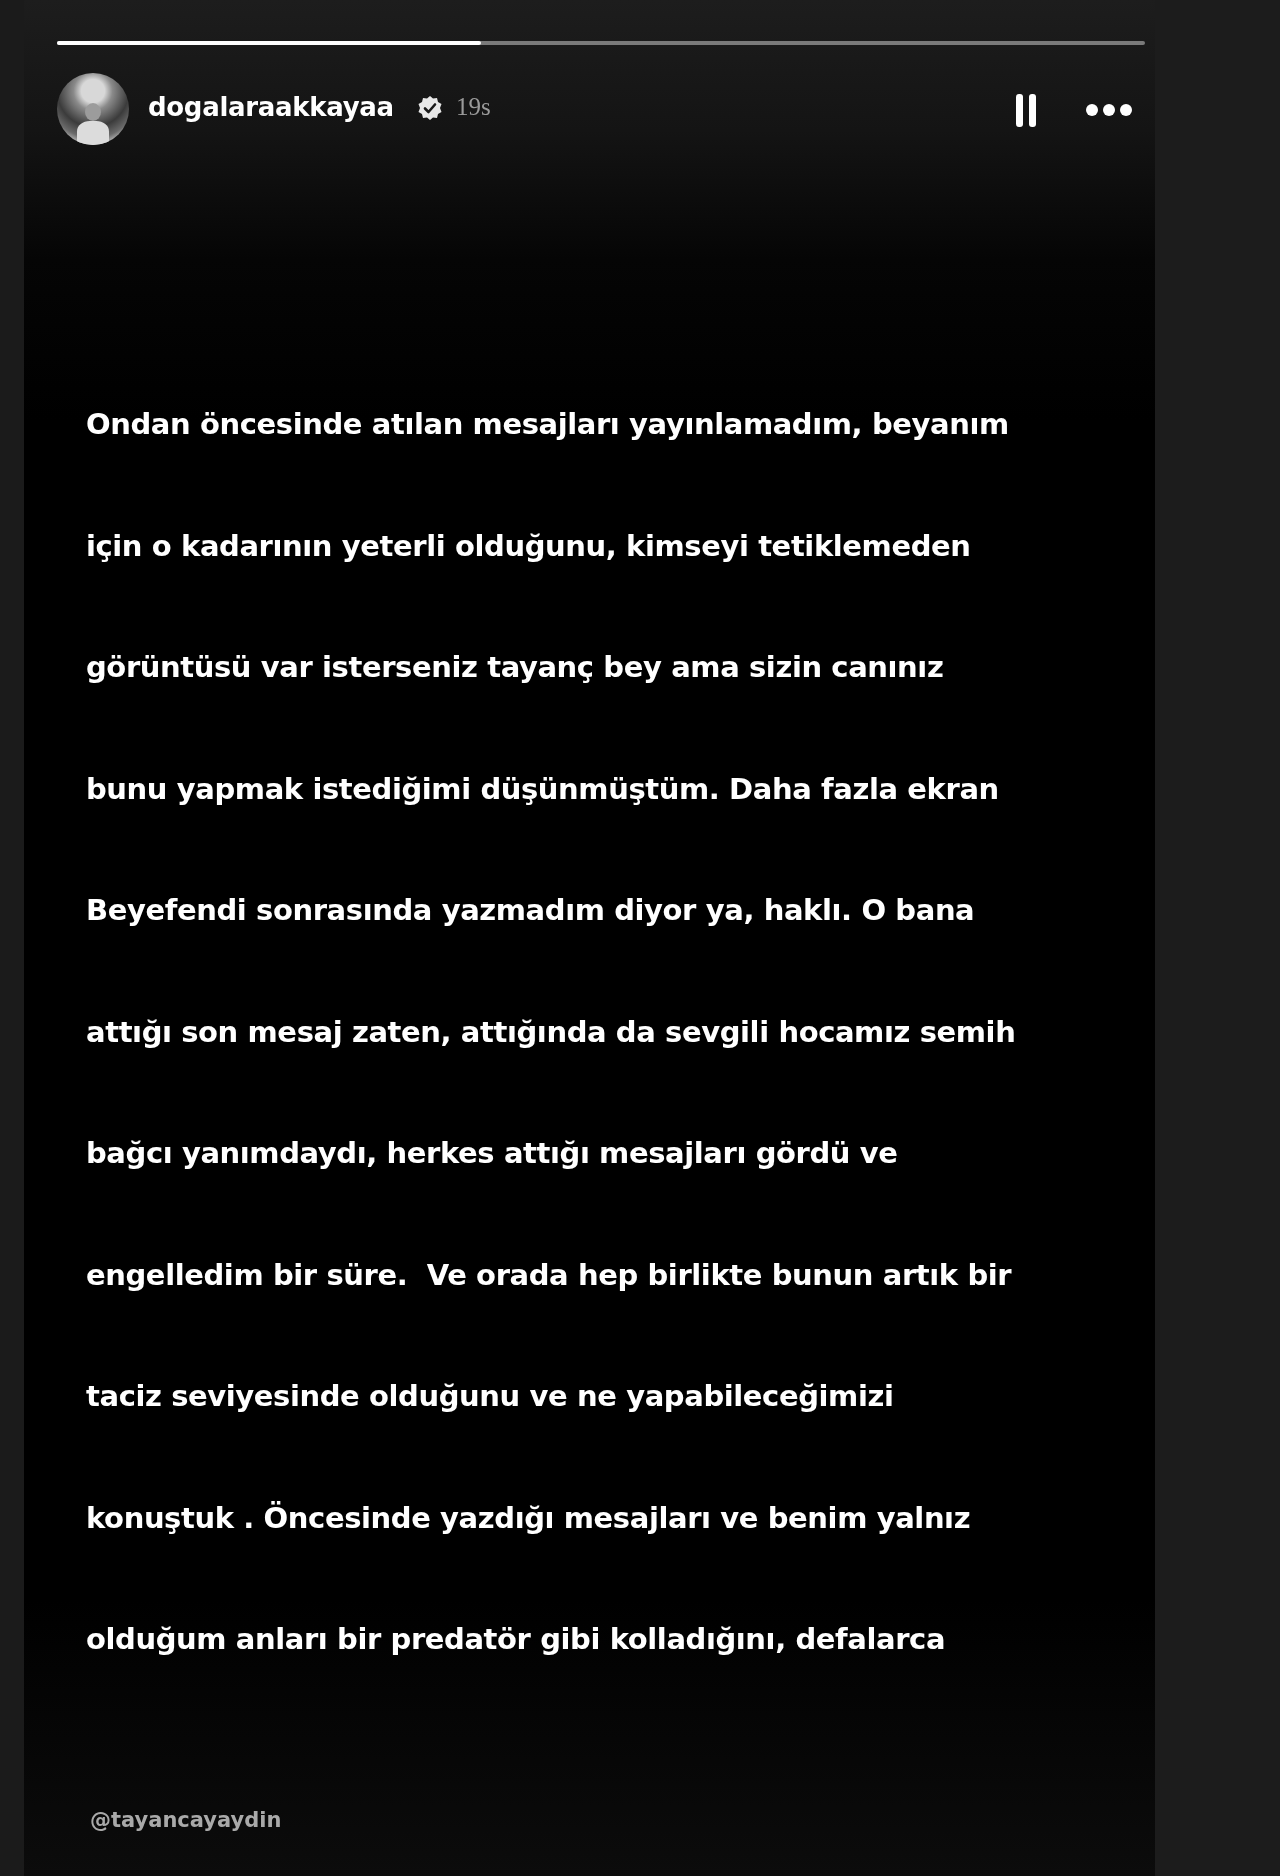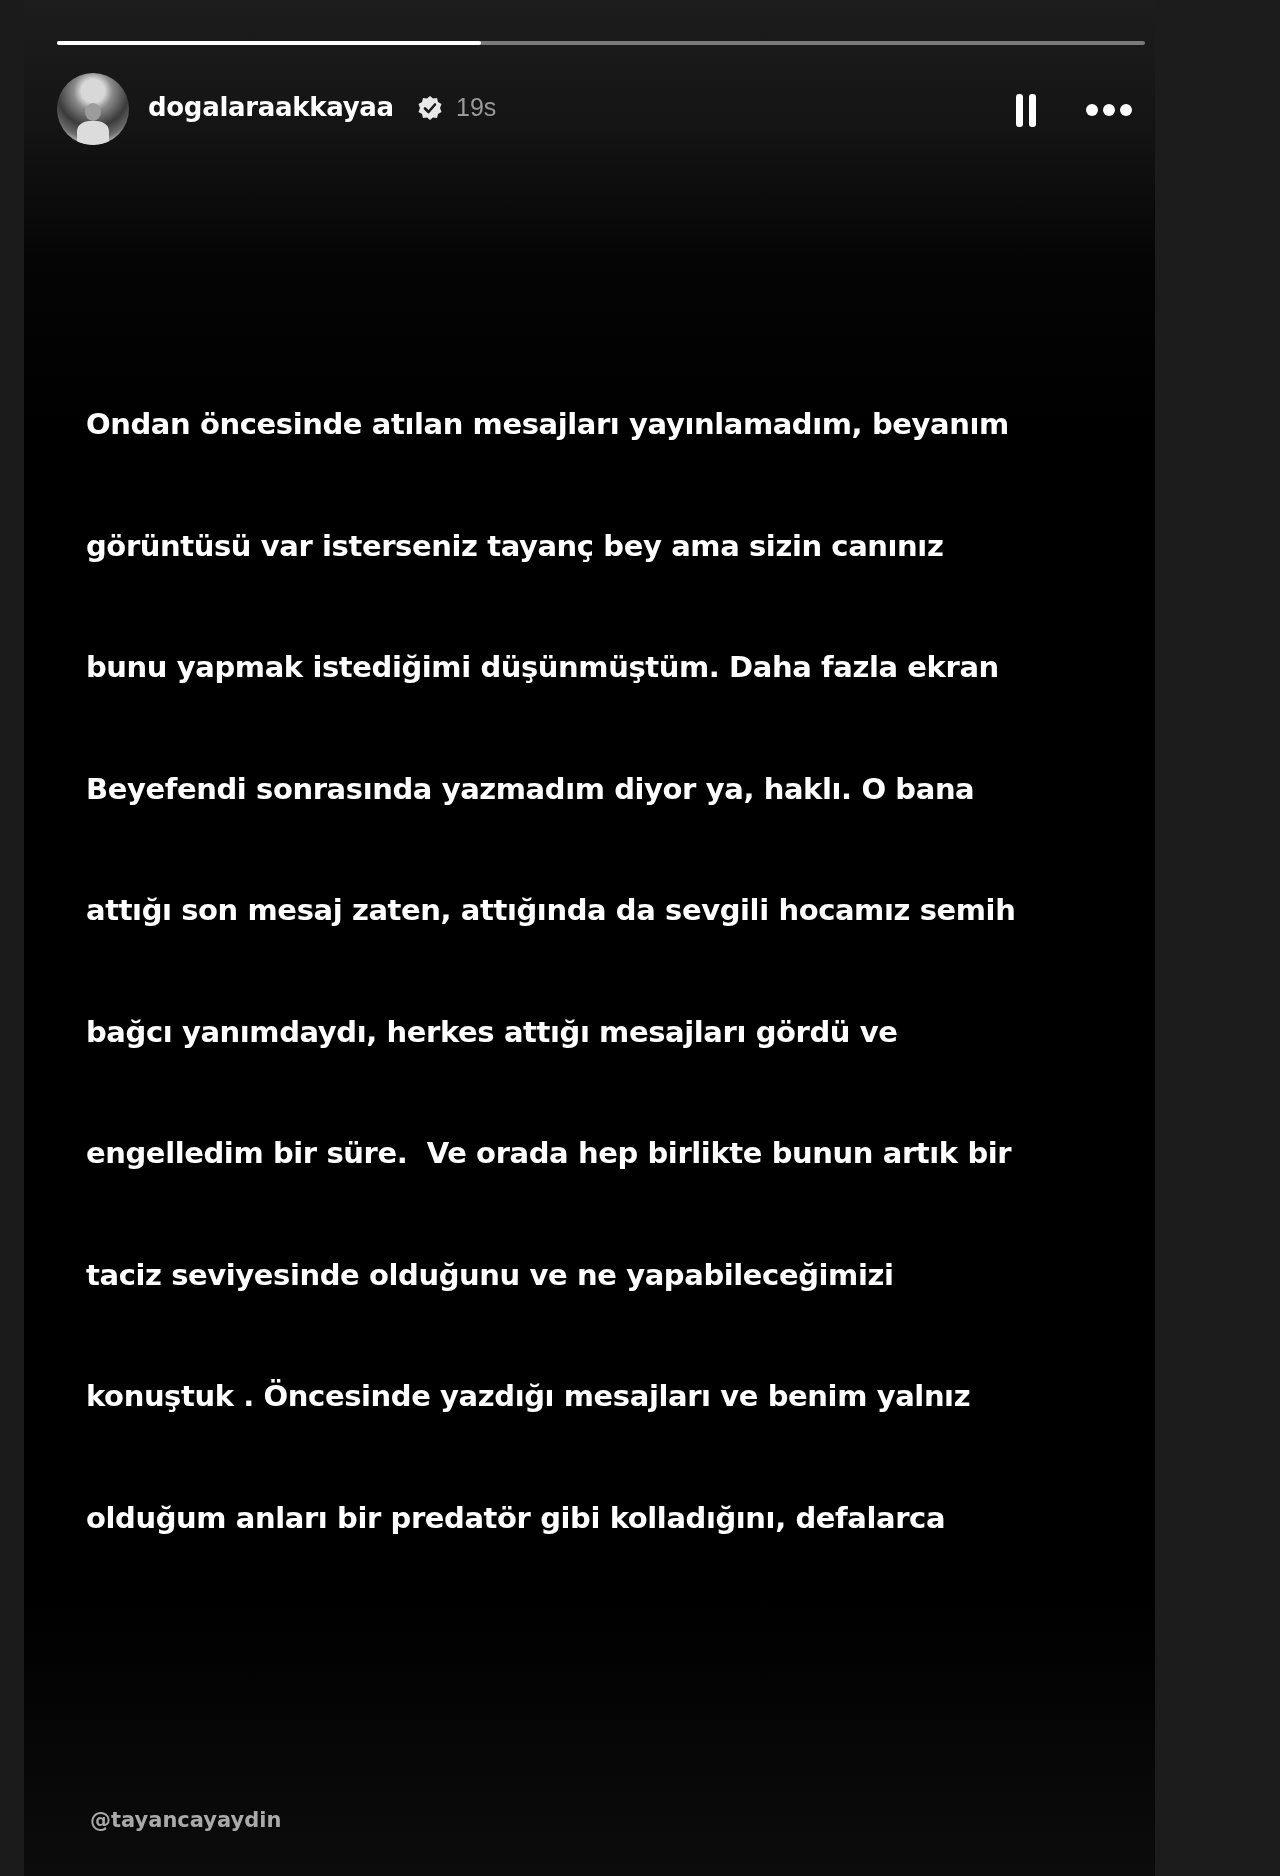--- a/index.html
+++ b/index.html
@@ -39,21 +39,21 @@
   }
   .username {
     position: absolute; left: 91px; top: 19px; color: #ffffff; font-size: 26px; font-weight: 600;
     font-family: "DejaVu Sans", sans-serif; letter-spacing: -0.3px;
   }
   .verified {
     position: absolute; left: 360px; top: 22px; width: 26px; height: 26px;
   }
   .time {
     position: absolute; left: 399px; top: 20px; color: #9a9a9a; font-size: 25px;
-    font-family: Liberation Sans, sans-serif;
+    font-family: Liberation Serif, serif;
   }
   .pause-btn {
     position: absolute; left: 955px; top: 18px; width: 30px; height: 40px; cursor: pointer;
   }
   .pause-btn span {
     position: absolute; top: 3px; width: 7px; height: 33px; background: #fff; border-radius: 3px;
   }
   .more-btn {
     position: absolute; left: 1026px; top: 22px; width: 54px; height: 30px; cursor: pointer;
   }
@@ -118,20 +118,21 @@
     </div>
     <div class="more-btn">
       <span style="left:3px"></span>
       <span style="left:20px"></span>
       <span style="left:37px"></span>
     </div>
   </div>
 
   <div class="statement">
     <div>Ondan öncesinde atılan mesajları yayınlamadım, beyanım</div>
+    <div>için o kadarının yeterli olduğunu, kimseyi tetiklemeden</div>
     <div>görüntüsü var isterseniz tayanç bey ama sizin canınız</div>
     <div>bunu yapmak istediğimi düşünmüştüm. Daha fazla ekran</div>
     <div>Beyefendi sonrasında yazmadım diyor ya, haklı. O bana</div>
     <div>attığı son mesaj zaten, attığında da sevgili hocamız semih</div>
     <div>bağcı yanımdaydı, herkes attığı mesajları gördü ve</div>
     <div>engelledim bir süre.  Ve orada hep birlikte bunun artık bir</div>
     <div>taciz seviyesinde olduğunu ve ne yapabileceğimizi</div>
     <div>konuştuk . Öncesinde yazdığı mesajları ve benim yalnız</div>
     <div>olduğum anları bir predatör gibi kolladığını, defalarca</div>
     

